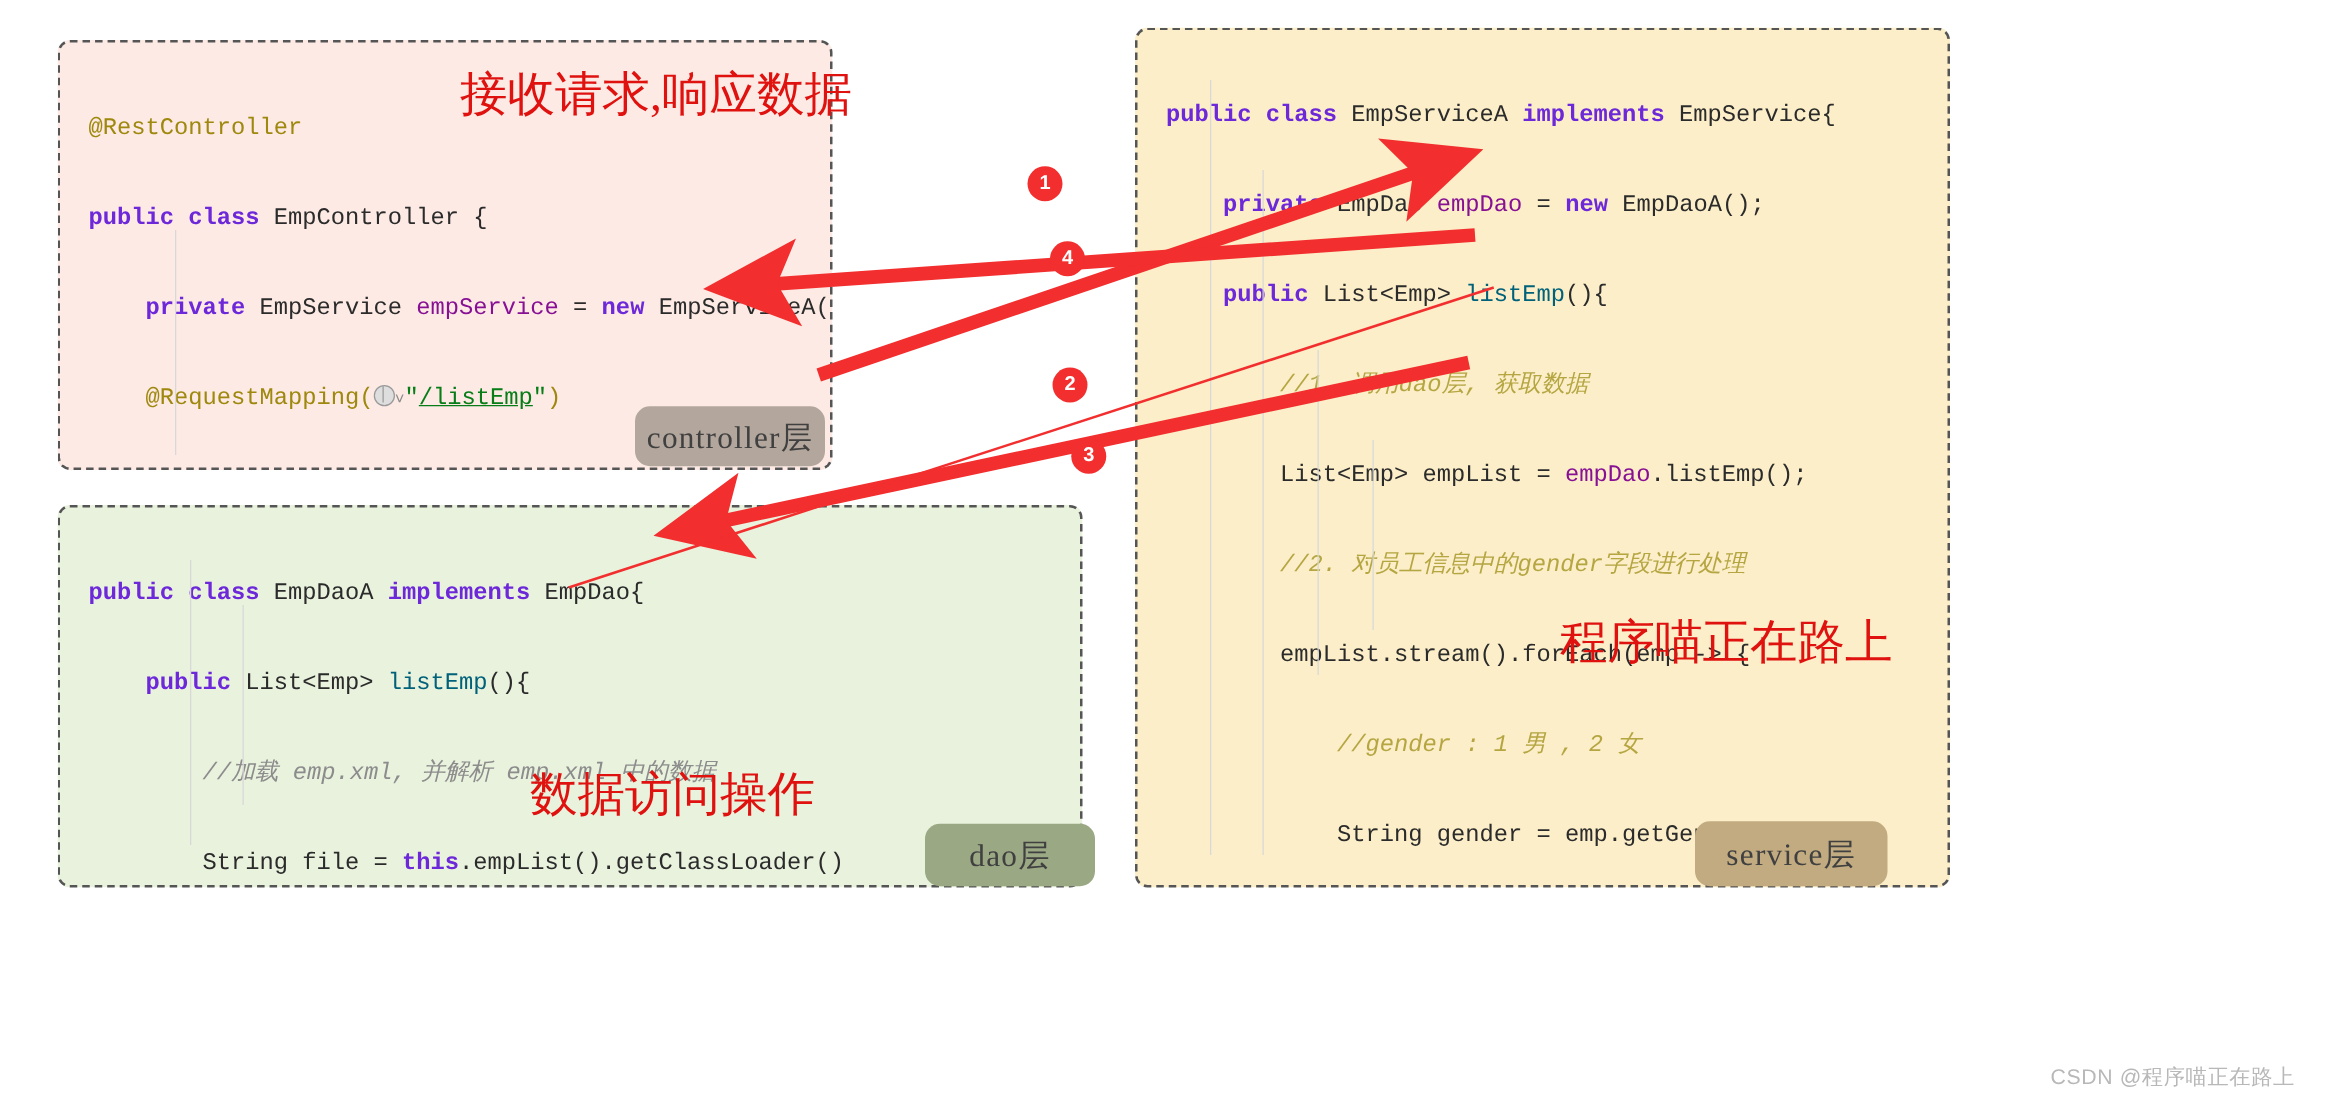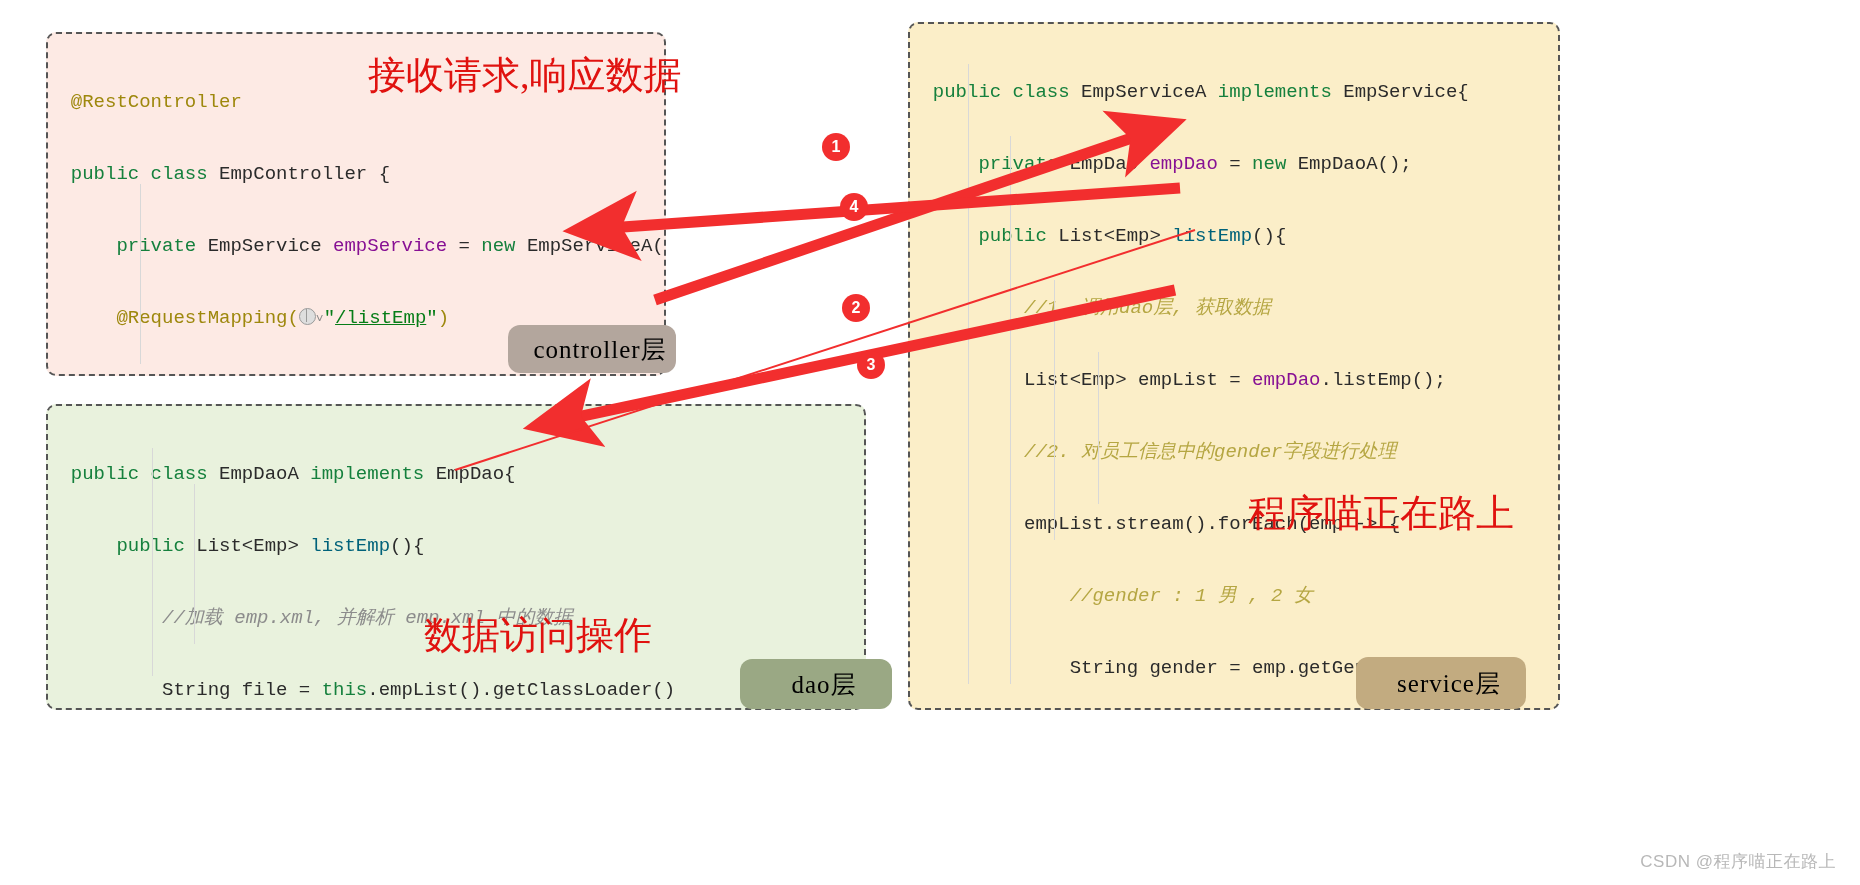--- a/index.html
+++ b/index.html
@@ -25,21 +25,21 @@
   .code{
     font-family:"Liberation Mono","DejaVu Sans Mono",monospace;
     font-size:19px;
     line-height:36px;
     white-space:pre;
     color:#2b2b2b;
   }
   .ln{display:block;height:36px;}
 
   
-  .kw{color:#15803d;}
+  .kw{color:#6d28d9;font-weight:bold;}
   .ann{color:#9e880d;}
   .str{color:#067d17;}
   .fld{color:#871094;}
   .mth{color:#00627a;}
   .cmt{color:#8c8c8c;font-style:italic;}
   .cmt-y{color:#b5a642;font-style:italic;}
   .cls{color:#2b2b2b;}
   .lnk{color:#067d17;text-decoration:underline;}
   .globe{
     display:inline-block;width:15px;height:15px;border-radius:50%;
@@ -58,24 +58,23 @@
   #controller-box{left:46px;top:32px;width:620px;height:344px;background:#fdeae4;}
   #dao-box{left:46px;top:404px;width:820px;height:306px;background:#e9f2dd;}
   #service-box{left:908px;top:22px;width:652px;height:688px;background:#fbeec8;}
 
   
   .badge{
     position:absolute;
     border-radius:12px;
     font-family:"Liberation Serif","DejaVu Serif",serif;
     font-size:25px;
-    color:#000000;
+    color:#404040;
     display:flex;align-items:center;justify-content:center;
     letter-spacing:1px;
-    padding-left:16px;
   }
   #badge-controller{left:508px;top:325px;width:152px;height:48px;background:#b3a69d;}
   #badge-dao{left:740px;top:659px;width:136px;height:50px;background:#9aa884;}
   #badge-service{left:1356px;top:657px;width:154px;height:52px;background:#c2ab80;}
 
   
   .annot{
     position:absolute;
     color:#e0120f;
     font-family:"Liberation Serif","DejaVu Serif",serif;

